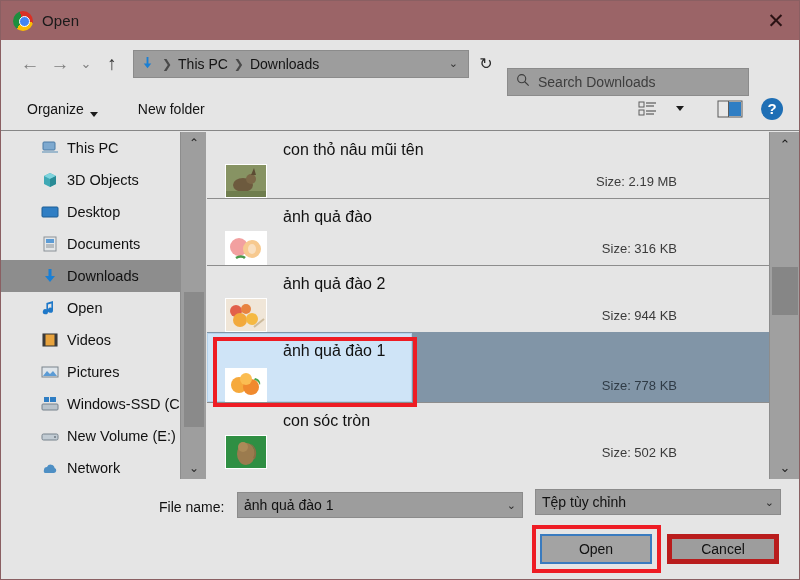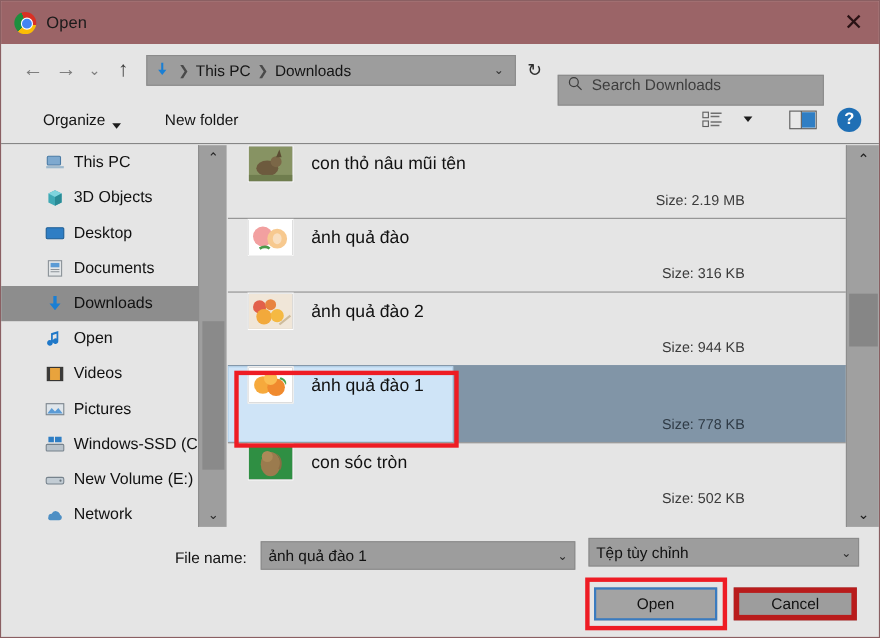--- a/index.html
+++ b/index.html
@@ -64,32 +64,32 @@
   .crumb { font-size: 14px; color: #141414; white-space: nowrap; }
   .addr-caret { margin-left: auto; font-size: 11px; color: #333; padding: 0 6px; }
 
   .refresh-btn {
     width: 30px; height: 28px; display: flex; align-items: center; justify-content: center;
     font-size: 16px; color: #2d2d2d; margin-left: 2px;
   }
   .searchbox {
     margin-left: 6px; width: 242px; height: 28px;
     background: #9d9d9d; border: 1px solid #8b8b8b;
-    display: flex; align-items: flex-start; padding: 0 8px; gap: 8px; margin-top: 36px;
+    display: flex; align-items: center; padding: 0 8px; gap: 8px; margin-top: 36px;
   }
   .search-ph { font-size: 14px; color: #3d3d3d; }
 
   
   .cmdbar {
     position: absolute; left: 0; top: 86px; width: 798px; height: 44px;
     display: flex; align-items: center;
     border-bottom: 1px solid #868686;
   }
   .cmd-item { font-size: 14px; color: #141414; padding: 4px 8px; }
-  .cmd-organize { margin-left: 30px; display: flex; align-items: flex-end; gap: 6px; }
+  .cmd-organize { margin-left: 18px; display: flex; align-items: flex-end; gap: 6px; }
   .tri-down {
     width: 0; height: 0; border-left: 4px solid transparent; border-right: 4px solid transparent;
     border-top: 5px solid #1c1c1c;
   }
   .cmd-newfolder { margin-left: 24px; }
   .cmd-right { margin-left: auto; display: flex; align-items: center; gap: 2px; padding-right: 16px; }
   .viewicon { width: 30px; height: 28px; display: flex; align-items: center; justify-content: center; }
   .help-icon {
     width: 22px; height: 22px; border-radius: 50%; background: #1f6fb5;
     color: #fff; font-size: 15px; font-weight: bold; display: flex;
@@ -121,21 +121,21 @@
   .sb-arrow.up { top: 0; }
   .sb-arrow.down { bottom: 0; }
   .sb-thumb { position: absolute; left: 3px; width: 20px; background: #8a8a8a; }
 
   
   .filelist {
     position: absolute; left: 206px; top: 131px; width: 562px; height: 347px;
     overflow: hidden;
   }
   .file-row {
-    position: relative; height: 67px; display: flex; align-items: flex-start;
+    position: relative; height: 67px; display: flex; align-items: flex-end;
     border-top: 1px solid #8d8d8d;
   }
   .file-row:first-child { border-top: none; }
   .file-row.selected { background: #8195a7; border-top-color: #8195a7; }
   .file-thumb {
     width: 42px; height: 34px; margin-left: 18px; flex: none;
     background: #bdbdbd; border: 1px solid #ffffff; overflow: hidden; position: relative;
   }
   .file-name { margin-left: 16px; font-size: 16px; color: #111; align-self: flex-start; margin-top: 9px; }
   .file-size {

